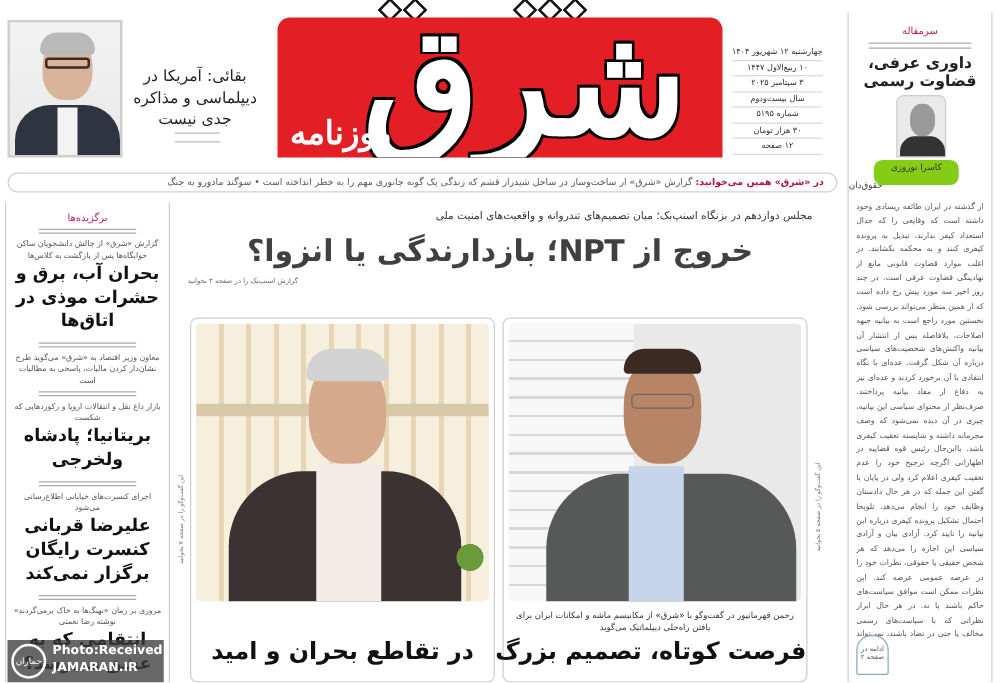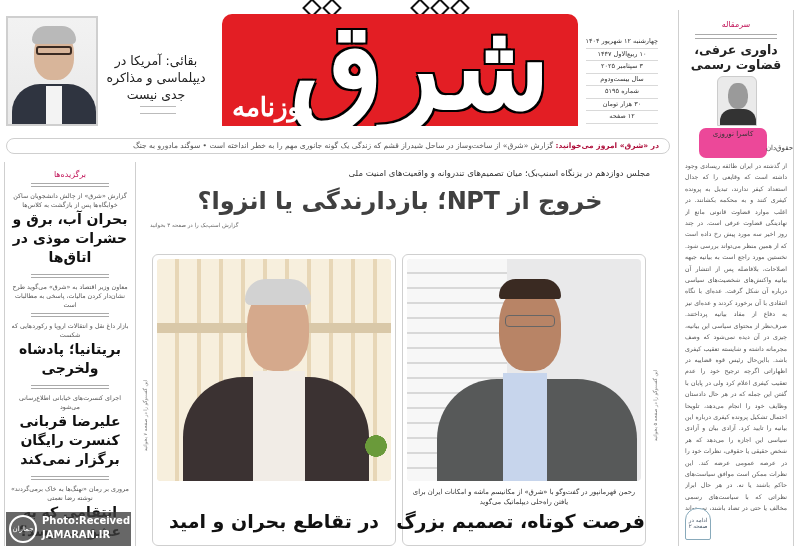--- a/index.html
+++ b/index.html
@@ -32,22 +32,22 @@
   #date-box .line { font-size: 6.5px; line-height: 11.5px; color: #333; border-bottom: 1px solid #d9d9d9; white-space: nowrap; }
 
   
   #editorial { left: 678px; top: 10px; width: 116px; height: 536px; border-left: 1px solid #cfcfcf; border-right: 1px solid #cfcfcf; }
   #editorial-kicker { position:absolute; left:0; right:0; top: 10px; text-align:center; font-size: 8px; color: #c2185b; }
   #editorial-rule { position:absolute; left: 16px; right: 16px; top: 24px; height: 5px; border-top: 1px solid #aaa; border-bottom: 1px solid #aaa; }
   #editorial-title { position:absolute; left: 0; right: 0; top: 32px; text-align: center; font-size: 12.5px; font-weight: bold; color: #222; }
   #editorial-photo { position:absolute; left: 38px; top: 66px; width: 40px; height: 50px; background: #eaeaea; border-radius: 6px 6px 0 0; overflow:hidden; border: 1px solid #ccc; }
   #editorial-photo .h { position:absolute; left: 10px; top: 6px; width: 20px; height: 26px; background:#9a9a9a; border-radius: 45%; }
   #editorial-photo .b { position:absolute; left: 2px; top: 32px; width: 36px; height: 22px; background:#333; border-radius: 12px 12px 0 0; }
-  #editorial-author { position:absolute; left: 20px; right: 26px; top: 118px; height: 30px; text-align:center; font-size: 7px; line-height: 13px; background: #ec4899; border-radius: 7px; color:#333; }
-  #editorial-role { position:absolute; left:0; right:0; top: 134px; text-align:right; font-size: 7px; color:#444; }
+  #editorial-author { position:absolute; left: 20px; right: 26px; top: 118px; height: 20px; text-align:center; font-size: 7px; line-height: 13px; background: #84cc16; border-radius: 7px; color:#333; }
+  #editorial-role { position:absolute; left:0; right:0; top: 134px; text-align:left; font-size: 7px; color:#444; }
   #editorial-body { position:absolute; left: 6px; right: 6px; top: 150px; bottom: 30px; font-size: 6.2px; line-height: 11.4px; color: #555; text-align: justify; overflow: hidden; }
   #editorial-continue { position:absolute; left: 6px; bottom: 6px; width: 26px; height: 32px; border: 1px solid #8ab; border-radius: 12px 12px 2px 2px; font-size: 5.5px; text-align:center; color:#456; padding-top: 8px; background:#fff; }
 
   
   #teaser { left: 6px; top: 138px; width: 664px; height: 16px; border: 1px solid #cfcfcf; border-radius: 8px; font-size: 7.5px; line-height: 14px; padding-right: 10px; white-space: nowrap; overflow: hidden; color: #555; }
   #teaser .lead { color: #b0123e; font-weight: bold; }
 
   
   #selected { left: 4px; top: 162px; width: 132px; height: 384px; border-left: 1px solid #cfcfcf; border-right: 1px solid #cfcfcf; text-align: center; overflow: hidden; }
   #selected-kicker { margin-top: 8px; font-size: 8px; color: #c2185b; }
@@ -136,21 +136,21 @@
       <div class="h"></div>
       <div class="b"></div>
     </div>
   <div id="editorial-author">کاسرا نوروزی</div>
   <div id="editorial-role">حقوق‌دان</div>
   <div id="editorial-body">از گذشته در ایران طائفه ریسادی وجود داشته است که وقایعی را که جدال استعداد کیفر ندارند، تبدیل به پرونده کیفری کنند و به محکمه بکشانند. در اغلب موارد قضاوت قانونی مانع از نهادینگی قضاوت عرفی است. در چند روز اخیر سه مورد پیش رخ داده است که از همین منظر می‌تواند بررسی شود. نخستین مورد راجع است به بیانیه جبهه اصلاحات، بلافاصله پس از انتشار آن بیانیه واکنش‌های شخصیت‌های سیاسی درباره آن شکل گرفت. عده‌ای با نگاه انتقادی با آن برخورد کردند و عده‌ای نیز به دفاع از مفاد بیانیه پرداختند. صرف‌نظر از محتوای سیاسی این بیانیه، چیزی در آن دیده نمی‌شود که وصف مجرمانه داشته و شایسته تعقیب کیفری باشد. بااین‌حال رئیس قوه قضاییه در اظهاراتی اگرچه ترجیح خود را عدم تعقیب کیفری اعلام کرد ولی در پایان با گفتن این جمله که در هر حال دادستان وظایف خود را انجام می‌دهد، تلویحا احتمال تشکیل پرونده کیفری درباره این بیانیه را تایید کرد. آزادی بیان و آزادی سیاسی این اجازه را می‌دهد که هر شخص حقیقی یا حقوقی، نظرات خود را در عرصه عمومی عرضه کند. این نظرات ممکن است موافق سیاست‌های حاکم باشند یا نه. در هر حال ابراز نظراتی که با سیاست‌های رسمی مخالف یا حتی در تضاد باشند، نمی‌تواند موجب تعقیب کیفری باشد. ظاهرا امروز پرونده کیفری درباره آن بیانیه تشکیل نشده است، اما اگر چنین اتفاقی رخ دهد چه نتیجه‌ای در پی خواهد داشت؟ اولا مفاد بیانیه هرچه هست بیشتر مورد توجه عمومی قرار می‌گیرد. ثانیا بسیاری از کسانی که منتقد بیانیه بوده‌اند در دفاع از حقوق قانونی و مشروع نویسندگان آن از قبیل حق آزادی بیان، حق مشارکت در امر عمومی، حق دفاع و امثال اینها انتقادات خود را به جمع بیانیه‌دهندگان خواهند بود...</div>
   <div id="editorial-continue">ادامه در صفحه ۲</div>
 </div>
 
 <div id="teaser" class="abs">
-  <span class="lead">در «شرق» امروز می‌خوانید:</span>
+  <span class="lead">در «شرق» همین می‌خوانید:</span>
   <span>گزارش «شرق» از ساخت‌وساز در ساحل شیدراز قشم که زندگی یک گونه جانوری مهم را به خطر انداخته است • سوگند مادورو به جنگ</span>
 </div>
 
 <div id="selected" class="abs">
   <div id="selected-kicker">برگزیده‌ها</div>
   <div class="mini-rule"></div>
   <div>
     <div class="sel-intro">گزارش «شرق» از چالش دانشجویان ساکن خوابگاه‌ها پس از بازگشت به کلاس‌ها</div>
     <div class="sel-title">بحران آب، برق و حشرات موذی در اتاق‌ها</div>
   </div>

